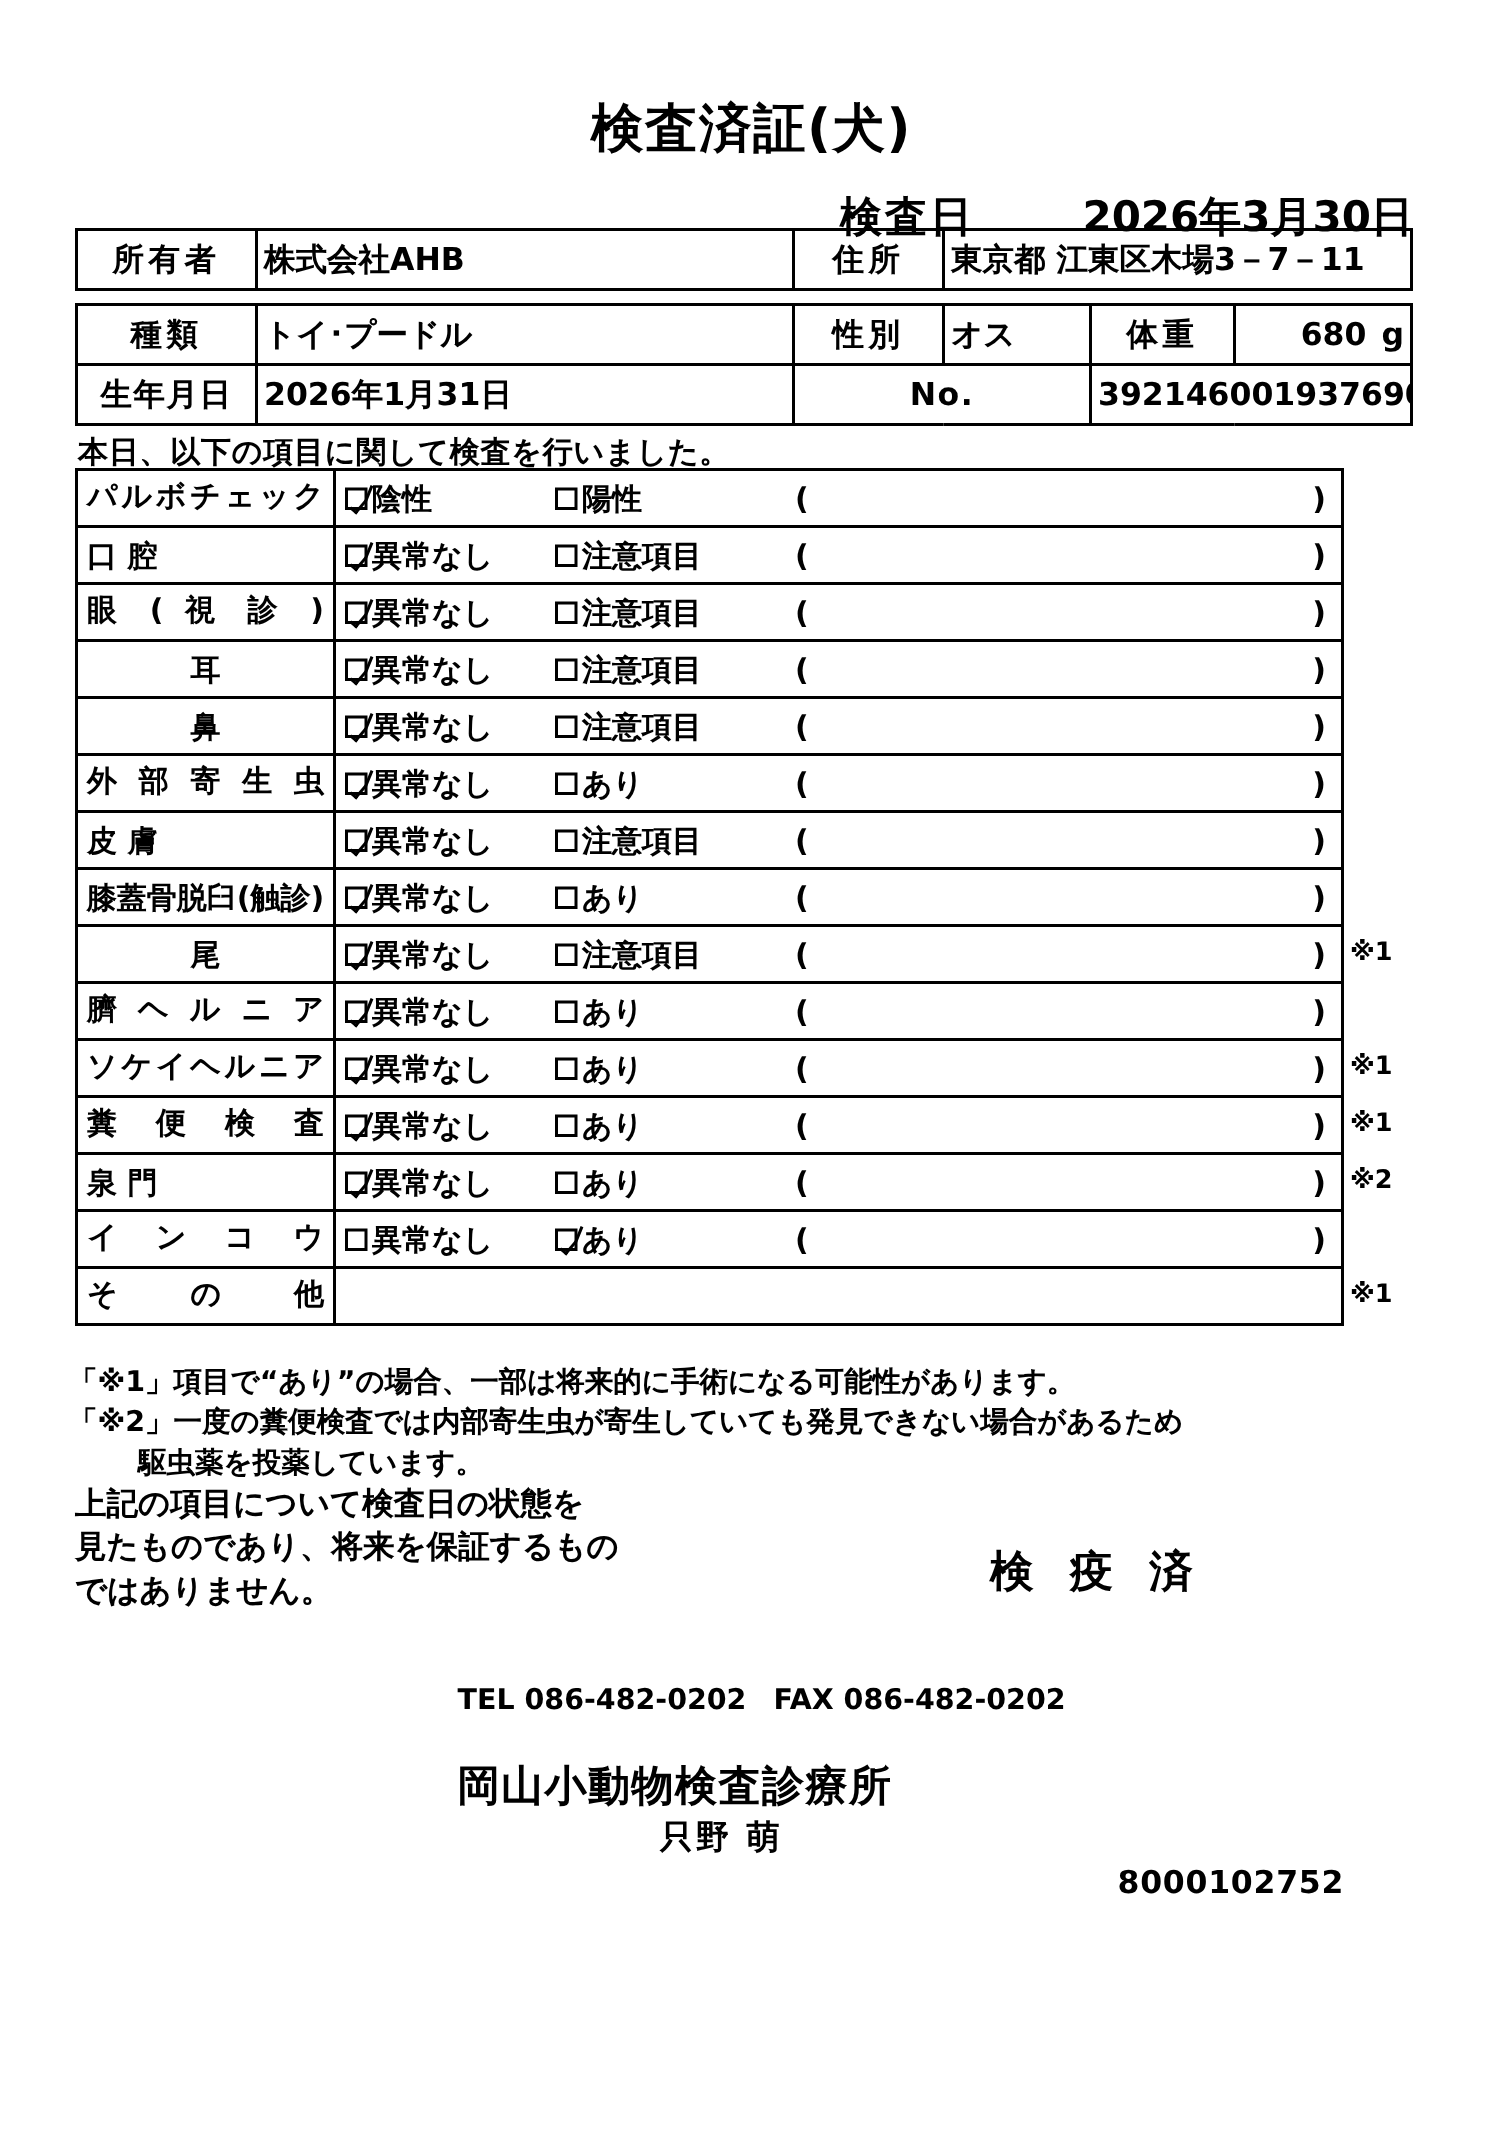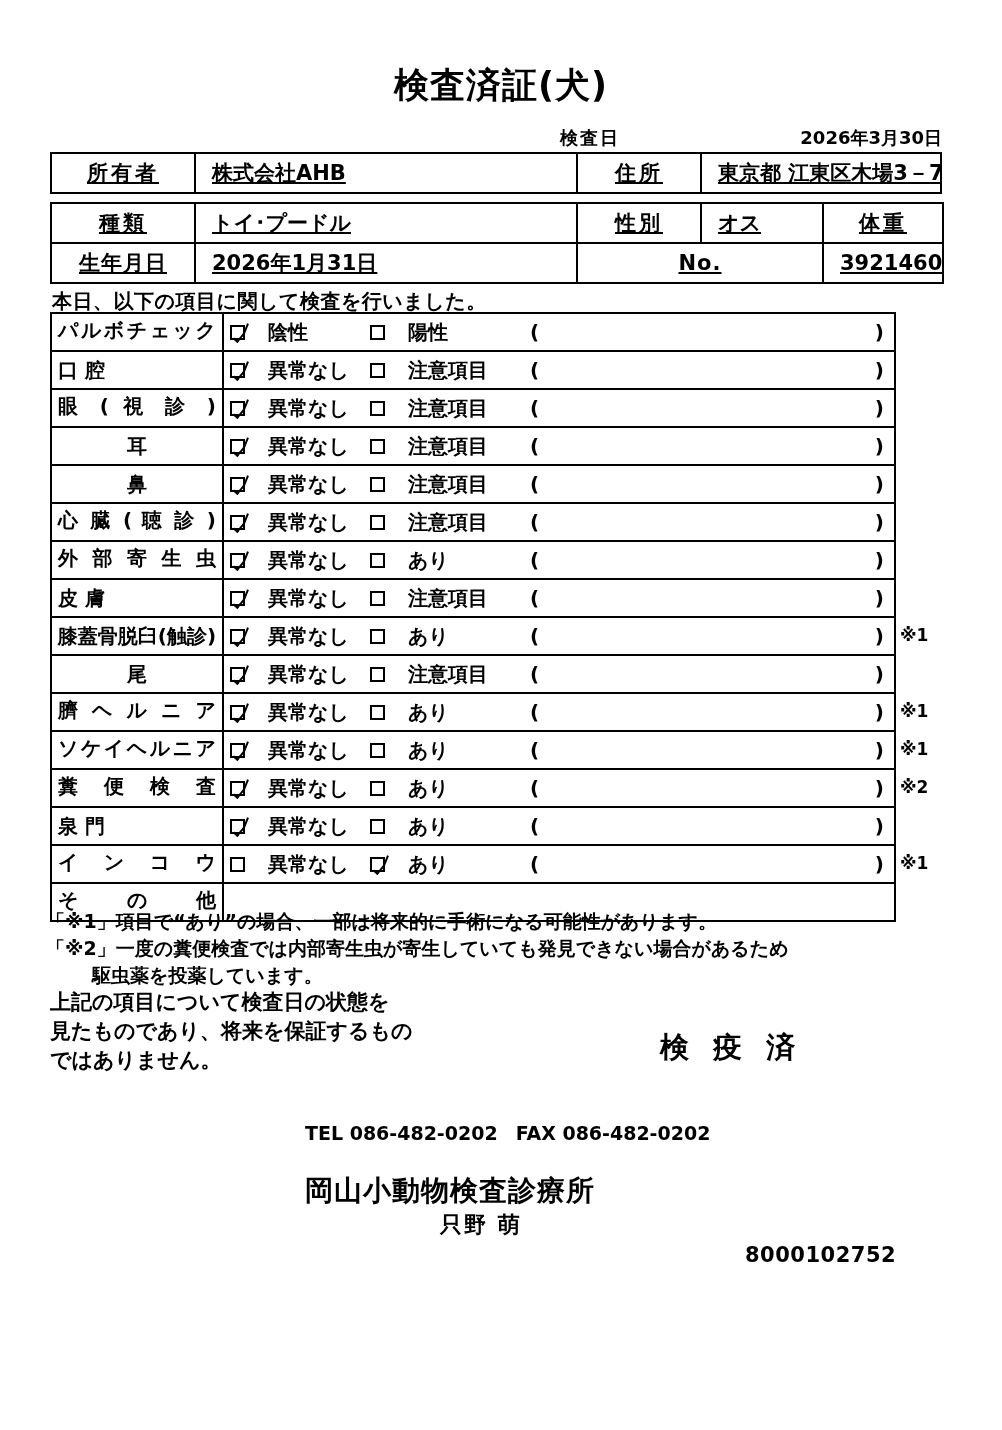--- a/index.html
+++ b/index.html
@@ -38,42 +38,41 @@
 
   
   .exam-date-row {
     position: absolute;
     top: 126px;
     left: 560px;
     width: 382px;
     display: flex;
     justify-content: space-between;
     align-items: baseline;
-    font-size: 18px;
+    font-size: 28px;
     font-weight: bold;
   }
   .exam-date-row .label { letter-spacing: 2px; }
   .exam-date-row .value { letter-spacing: 0px; }
 
   
   .info-table {
     position: absolute;
     border-collapse: collapse;
     table-layout: fixed;
     font-size: 21px;
     font-weight: bold;
   }
   .info-table td {
     border: 2px solid #000;
     height: 38px;
-    padding: 0 16px;
+    padding: 0 4px;
     vertical-align: middle;
     white-space: nowrap;
     overflow: hidden;
-    text-decoration: underline;
   }
   .tbl-owner { top: 152px; left: 50px; width: 892px; }
   .tbl-animal { top: 202px; left: 50px; width: 892px; }
 
   .cell-hdr {
     text-align: center;
     letter-spacing: 3px;
   }
   .cell-hdr-tight { text-align: center; letter-spacing: 1px; }
   .cell-val { text-align: left; }
@@ -130,21 +129,20 @@
   .opts {
     display: flex;
     align-items: center;
     height: 100%;
     padding-left: 6px;
     box-sizing: border-box;
   }
   .opt {
     display: inline-flex;
     align-items: center;
-    gap: 20px;
   }
   .opt-1 { width: 140px; }
   .opt-2 { width: 150px; }
   .paren-open { margin-left: 10px; }
   .paren-close {
     margin-left: auto;
     padding-right: 10px;
   }
 
   
@@ -416,39 +414,20 @@
                 <span class="cb"></span>
                 <span>注意項目</span>
               </span>
               <span class="paren-open">(</span>
               <span class="paren-close">)</span>
             </div>
           </td>
         </tr>
         <tr>
           <td>
-            <div class="rowlabel justify">心 臓 ( 聴 診 )</div>
-          </td>
-          <td>
-            <div class="opts">
-              <span class="opt opt-1">
-                <span class="cb checked"></span>
-                <span>異常なし</span>
-              </span>
-              <span class="opt opt-2">
-                <span class="cb"></span>
-                <span>注意項目</span>
-              </span>
-              <span class="paren-open">(</span>
-              <span class="paren-close">)</span>
-            </div>
-          </td>
-        </tr>
-        <tr>
-          <td>
             <div class="rowlabel justify">外 部 寄 生 虫</div>
           </td>
           <td>
             <div class="opts">
               <span class="opt opt-1">
                 <span class="cb checked"></span>
                 <span>異常なし</span>
               </span>
               <span class="opt opt-2">
                 <span class="cb"></span>

